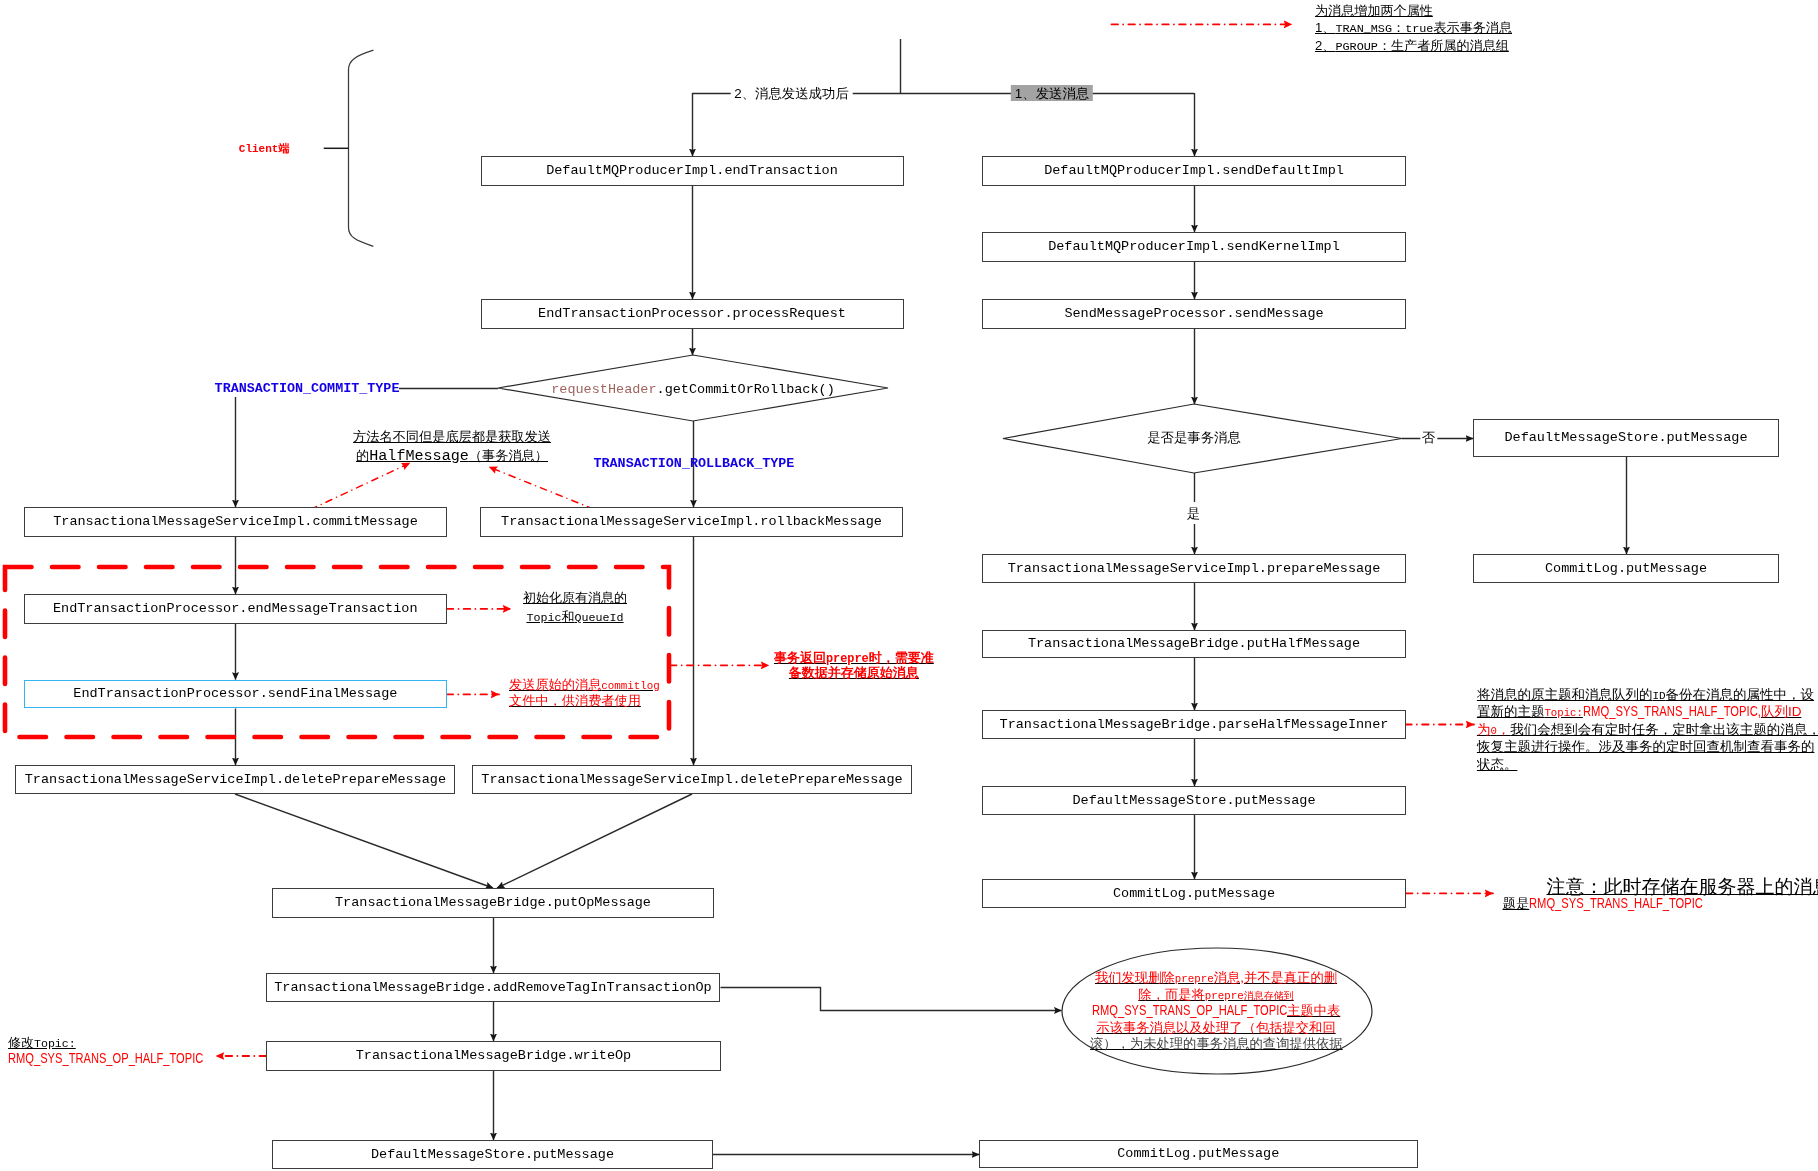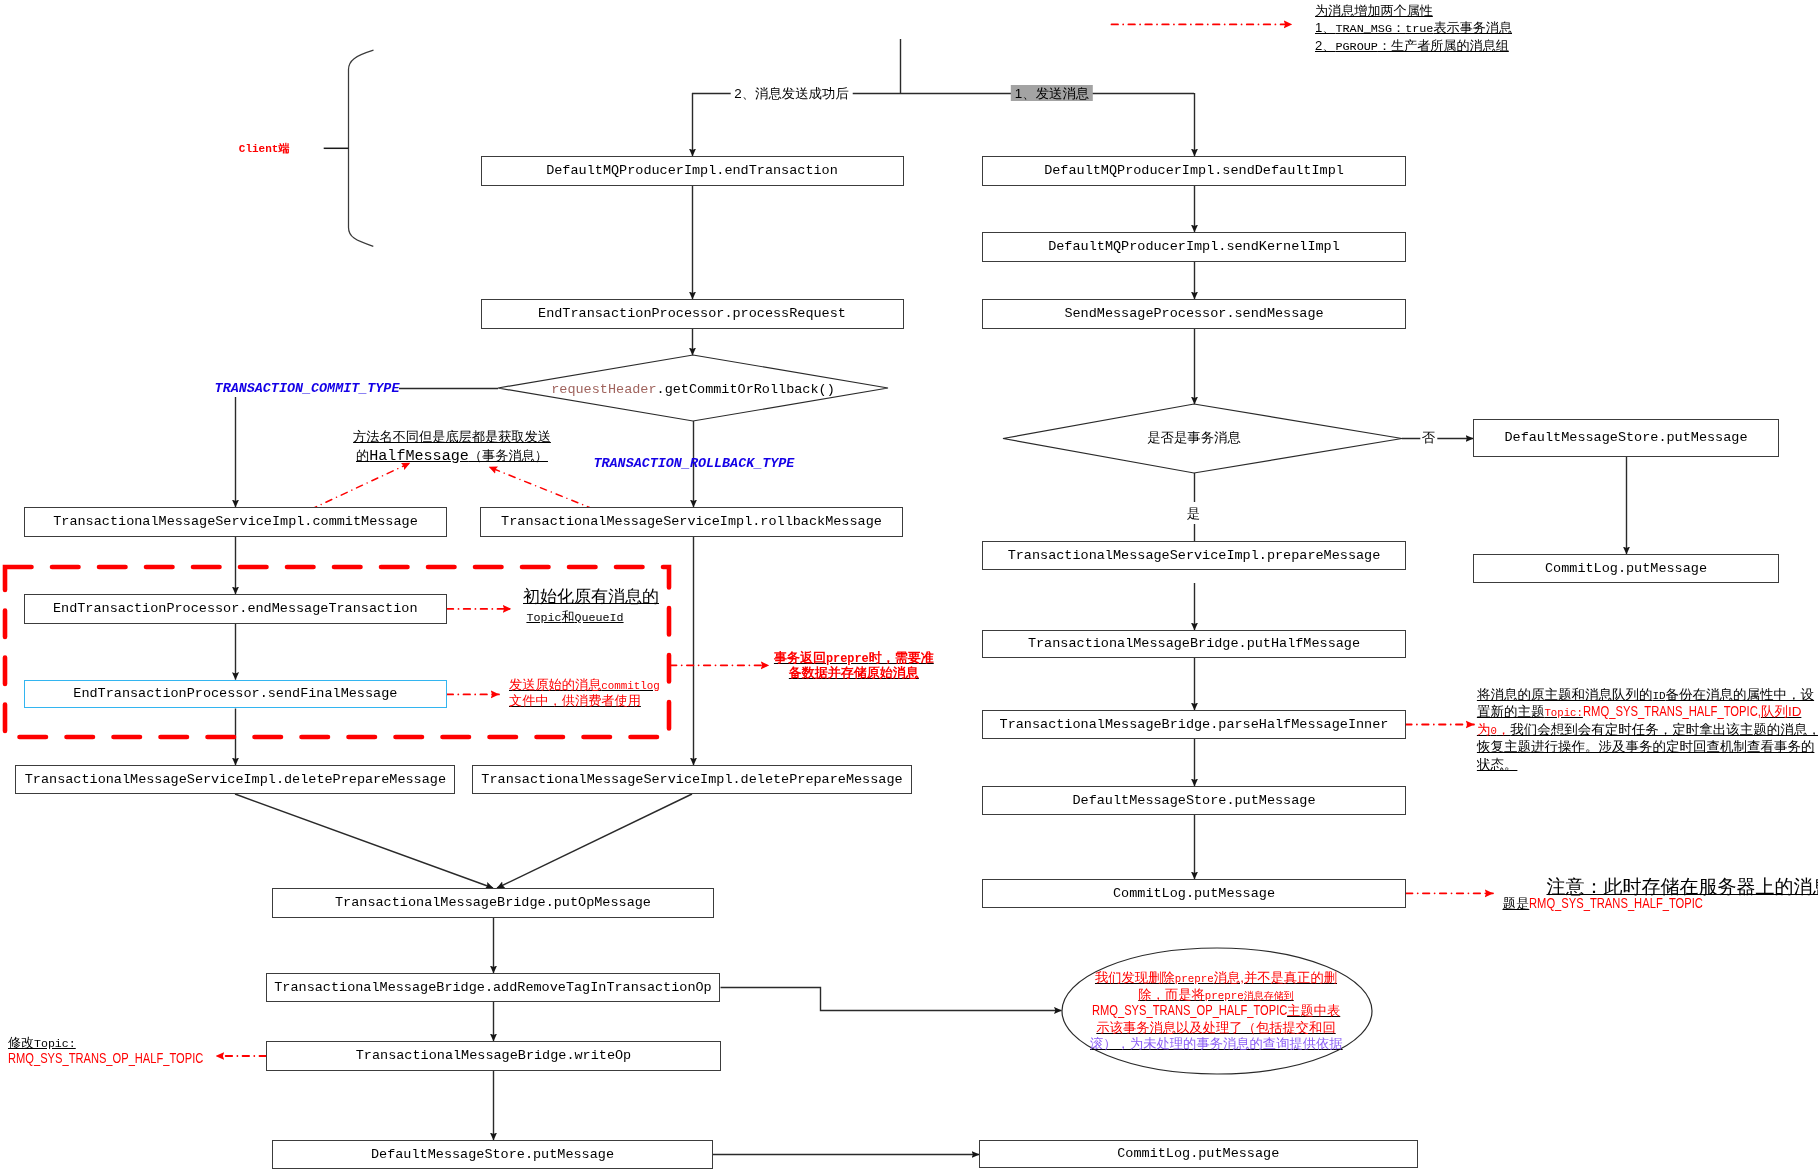--- a/index.html
+++ b/index.html
@@ -9,21 +9,21 @@
   .node{position:absolute;box-sizing:border-box;border:1.25px solid #3c3c3c;background:#fff;
         display:flex;align-items:center;justify-content:center;
         font-family:"Liberation Mono","DejaVu Sans Mono",monospace;font-size:13.5px;color:#000;
         white-space:nowrap;line-height:1;}
   .node.hl{border-color:#33b5f0;border-width:1.6px;}
   .lbl{position:absolute;white-space:nowrap;line-height:1;}
   .lbl.c{transform:translate(-50%,-50%);}
   .lbl.l{transform:translateY(-50%);}
   .cjk{font-family:"Liberation Sans","DejaVu Sans",sans-serif;}
   .mono{font-family:"Liberation Mono","DejaVu Sans Mono",monospace;}
-  .bl{color:#1400e6;font-weight:bold;font-style:italic;font-family:"Liberation Mono","DejaVu Sans Mono",monospace;}
+  .bl{color:#1400e6;font-weight:bold;font-family:"Liberation Mono","DejaVu Sans Mono",monospace;}
   .note{position:absolute;line-height:1;}
   .note div{white-space:nowrap;text-decoration:underline;}
   .sqz{display:inline-block;transform-origin:left center;white-space:nowrap;}
 </style>
 </head>
 <body>
 
 <div id="stage">
 <svg id="wires" viewBox="0 0 1818 1171">
 <defs>
@@ -82,21 +82,21 @@
 </svg>
 <div class="node" style="left:480.5px;top:156px;width:423px;height:30px">DefaultMQProducerImpl.endTransaction</div>
 <div class="node" style="left:982px;top:156px;width:424px;height:30px">DefaultMQProducerImpl.sendDefaultImpl</div>
 <div class="node" style="left:982px;top:232px;width:424px;height:30px">DefaultMQProducerImpl.sendKernelImpl</div>
 <div class="node" style="left:480.5px;top:299px;width:423px;height:30px">EndTransactionProcessor.processRequest</div>
 <div class="node" style="left:982px;top:299px;width:424px;height:30px">SendMessageProcessor.sendMessage</div>
 <div class="node" style="left:1473px;top:419px;width:306px;height:38px">DefaultMessageStore.putMessage</div>
 <div class="node" style="left:1473px;top:554px;width:306px;height:29px">CommitLog.putMessage</div>
 <div class="node" style="left:24px;top:507px;width:423px;height:30px">TransactionalMessageServiceImpl.commitMessage</div>
 <div class="node" style="left:480px;top:507px;width:423px;height:30px">TransactionalMessageServiceImpl.rollbackMessage</div>
-<div class="node" style="left:982px;top:541px;width:424px;height:29px">TransactionalMessageServiceImpl.prepareMessage</div>
+<div class="node" style="left:982px;top:554px;width:424px;height:29px">TransactionalMessageServiceImpl.prepareMessage</div>
 <div class="node" style="left:23.5px;top:594px;width:423.5px;height:29.5px">EndTransactionProcessor.endMessageTransaction</div>
 <div class="node" style="left:982px;top:630px;width:424px;height:28px">TransactionalMessageBridge.putHalfMessage</div>
 <div class="node hl" style="left:23.7px;top:679.6px;width:423.3px;height:28.9px">EndTransactionProcessor.sendFinalMessage</div>
 <div class="node" style="left:982px;top:710px;width:424px;height:29px">TransactionalMessageBridge.parseHalfMessageInner</div>
 <div class="node" style="left:15.4px;top:765px;width:440px;height:29px">TransactionalMessageServiceImpl.deletePrepareMessage</div>
 <div class="node" style="left:472px;top:765px;width:440px;height:29px">TransactionalMessageServiceImpl.deletePrepareMessage</div>
 <div class="node" style="left:982px;top:786px;width:424px;height:28.5px">DefaultMessageStore.putMessage</div>
 <div class="node" style="left:982px;top:879px;width:424px;height:28.5px">CommitLog.putMessage</div>
 <div class="node" style="left:272px;top:888px;width:442px;height:30px">TransactionalMessageBridge.putOpMessage</div>
 <div class="node" style="left:266px;top:973px;width:454px;height:29px">TransactionalMessageBridge.addRemoveTagInTransactionOp</div>
@@ -115,21 +115,21 @@
 <div class="note" style="left:1315px;top:0.5px;">
       <div style="height:17.6px;line-height:17.6px"><span class="cjk" style="font-size:13.1px;">为消息增加两个属性</span></div>
       <div style="height:17.6px;line-height:17.6px"><span class="cjk" style="font-size:13.1px;">1、</span><span class="mono" style="font-size:11.8px;">TRAN_MSG</span><span class="cjk" style="font-size:13.1px;">：</span><span class="mono" style="font-size:11.8px;">true</span><span class="cjk" style="font-size:13.1px;">表示事务消息</span></div>
       <div style="height:17.6px;line-height:17.6px"><span class="cjk" style="font-size:13.1px;">2、</span><span class="mono" style="font-size:11.8px;">PGROUP</span><span class="cjk" style="font-size:13.1px;">：生产者所属的消息组</span></div>
     </div>
 <div class="note" style="left:353px;top:425.8px;text-align:center;width:198px;">
       <div style="height:19.4px;line-height:19.4px"><span class="cjk" style="font-size:13.2px;">方法名不同但是底层都是获取发送</span></div>
       <div style="height:19.4px;line-height:19.4px"><span class="cjk" style="font-size:13.2px;">的</span><span class="mono" style="font-size:15.1px;">HalfMessage</span><span class="cjk" style="font-size:13.2px;">（事务消息）</span></div>
     </div>
 <div class="note" style="left:523px;top:586.9px;text-align:center;width:104px;">
-      <div style="height:19px;line-height:19px"><span class="cjk" style="font-size:17px;">初始化原有消息的</span></div>
+      <div style="height:19px;line-height:19px"><span class="cjk" style="font-size:13px;">初始化原有消息的</span></div>
       <div style="height:19px;line-height:19px"><span class="mono" style="font-size:11.7px;">Topic</span><span class="cjk" style="font-size:13px;">和</span><span class="mono" style="font-size:11.7px;">QueueId</span></div>
     </div>
 <div class="note" style="left:509px;top:675.5px;">
       <div style="height:16.3px;line-height:16.3px"><span class="cjk" style="font-size:13.2px;color:#fe0000">发送原始的消息</span><span class="mono" style="font-size:10.85px;color:#fe0000">commitlog</span></div>
       <div style="height:16.3px;line-height:16.3px"><span class="cjk" style="font-size:13.2px;color:#fe0000">文件中，供消费者使用</span></div>
     </div>
 <div class="note" style="left:773.6px;top:648.5px;font-weight:bold;text-align:center;width:160.5px;">
       <div style="height:15.8px;line-height:15.8px"><span class="cjk" style="font-size:13px;color:#fe0000">事务返回</span><span class="mono" style="font-size:11.9px;color:#fe0000">prepre</span><span class="cjk" style="font-size:13px;color:#fe0000">时，需要准</span></div>
       <div style="height:15.8px;line-height:15.8px"><span class="cjk" style="font-size:13px;color:#fe0000">备数据并存储原始消息</span></div>
     </div>
@@ -146,15 +146,15 @@
     </div>
 <div class="note" style="left:8px;top:1033.5px;">
       <div style="height:16.5px;line-height:16.5px"><span class="cjk" style="font-size:13px;">修改</span><span class="mono" style="font-size:11.6px;">Topic:</span></div>
       <div style="height:16.5px;line-height:16.5px"><span class="sqz" style="transform:scaleX(0.758);margin-right:-62.3537px;"><span class="cjk" style="font-size:14.7px;color:#fe0000">RMQ_SYS_TRANS_OP_HALF_TOPIC</span></span></div>
     </div>
 <div class="note" style="left:1090px;top:969px;text-align:center;width:252px;">
       <div style="height:16.6px;line-height:16.6px"><span class="cjk" style="font-size:13.3px;color:#fe0000">我们发现删除</span><span class="mono" style="font-size:10.8px;color:#fe0000">prepre</span><span class="cjk" style="font-size:13.3px;color:#fe0000">消息,并不是真正的删</span></div>
       <div style="height:16.6px;line-height:16.6px"><span class="cjk" style="font-size:13.3px;color:#fe0000">除，而是将</span><span class="mono" style="font-size:10.8px;color:#fe0000">prepre</span><span class="cjk" style="font-size:10px;color:#fe0000">消息存储到</span></div>
       <div style="height:16.6px;line-height:16.6px"><span class="sqz" style="transform:scaleX(0.758);margin-right:-62.3537px;"><span class="cjk" style="font-size:14.7px;color:#fe0000">RMQ_SYS_TRANS_OP_HALF_TOPIC</span></span><span class="cjk" style="font-size:13.3px;color:#fe0000">主题中表</span></div>
       <div style="height:16.6px;line-height:16.6px"><span class="cjk" style="font-size:13.3px;color:#fe0000">示该事务消息以及处理了（包括提交和回</span></div>
-      <div style="height:16.6px;line-height:16.6px"><span class="cjk" style="font-size:13.3px;color:#8b5cf6">滚），为未处理的事务消息的查询提供依据</span></div>
+      <div style="height:16.6px;line-height:16.6px"><span class="cjk" style="font-size:13.3px;color:#404040">滚），为未处理的事务消息的查询提供依据</span></div>
     </div>
 </div>
 
 </body></html>

